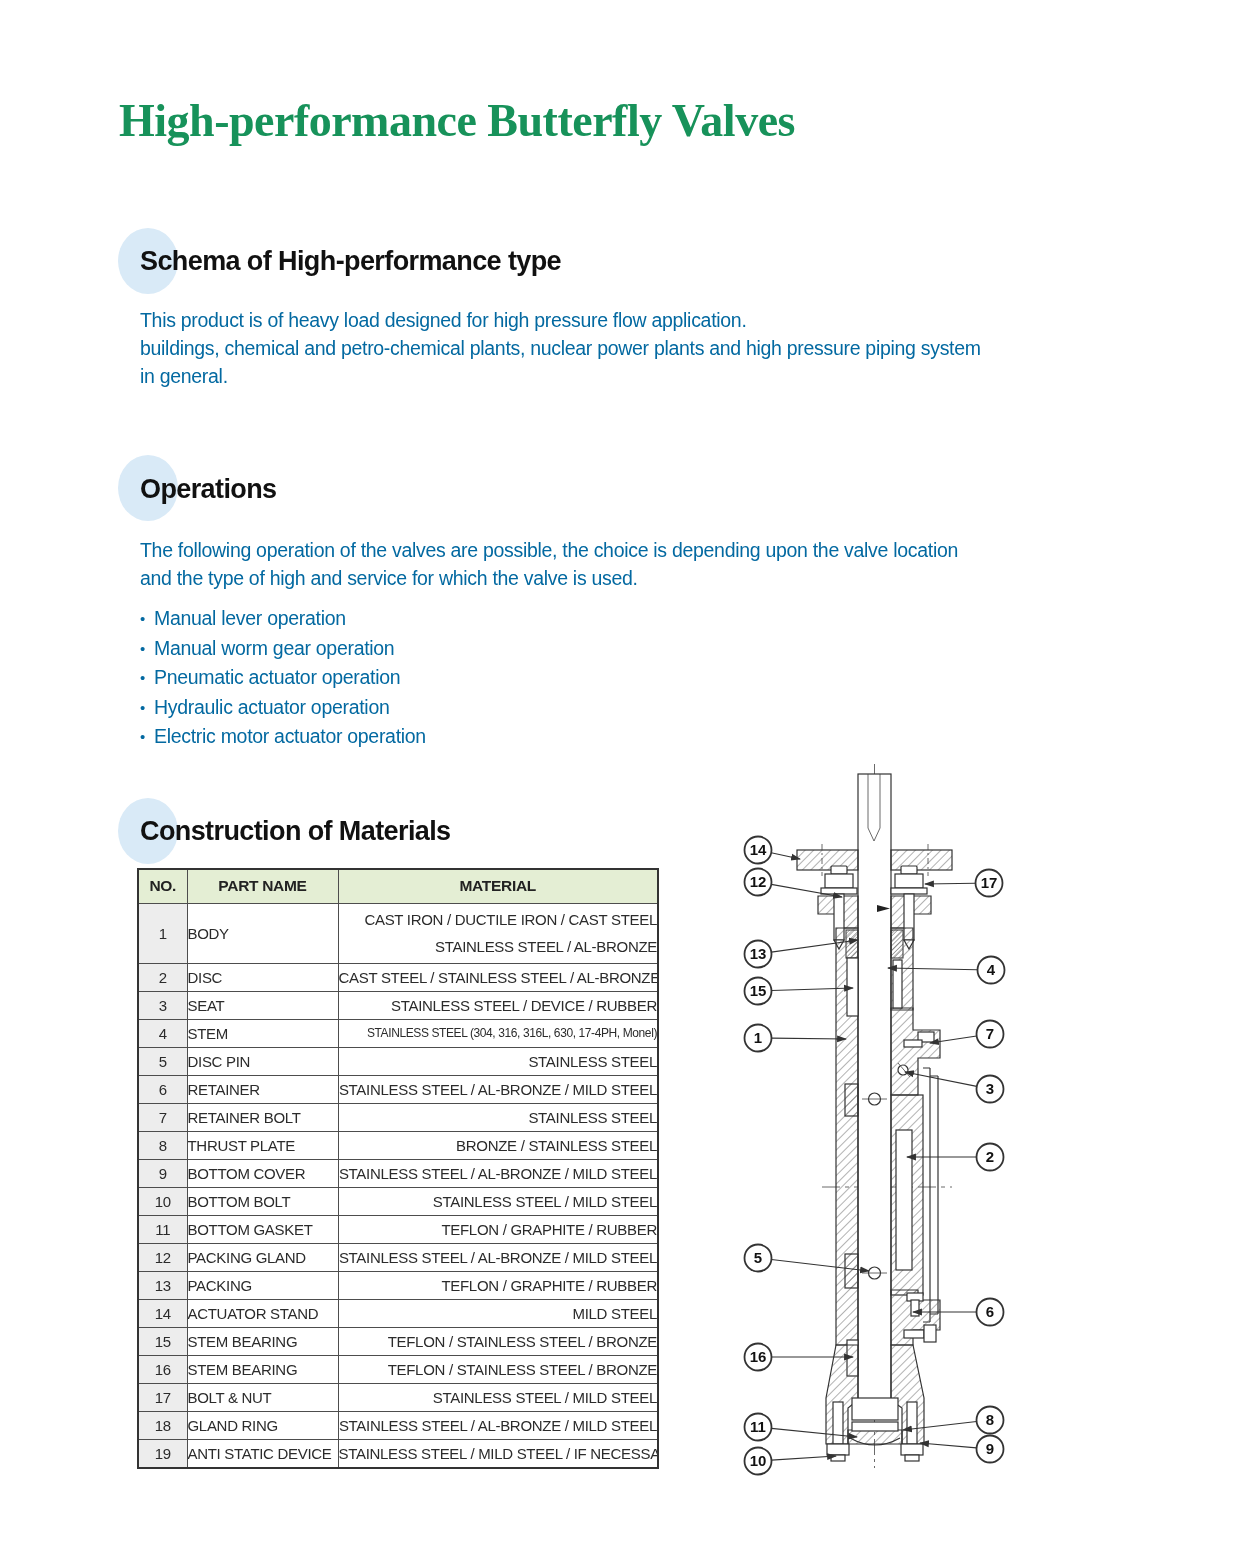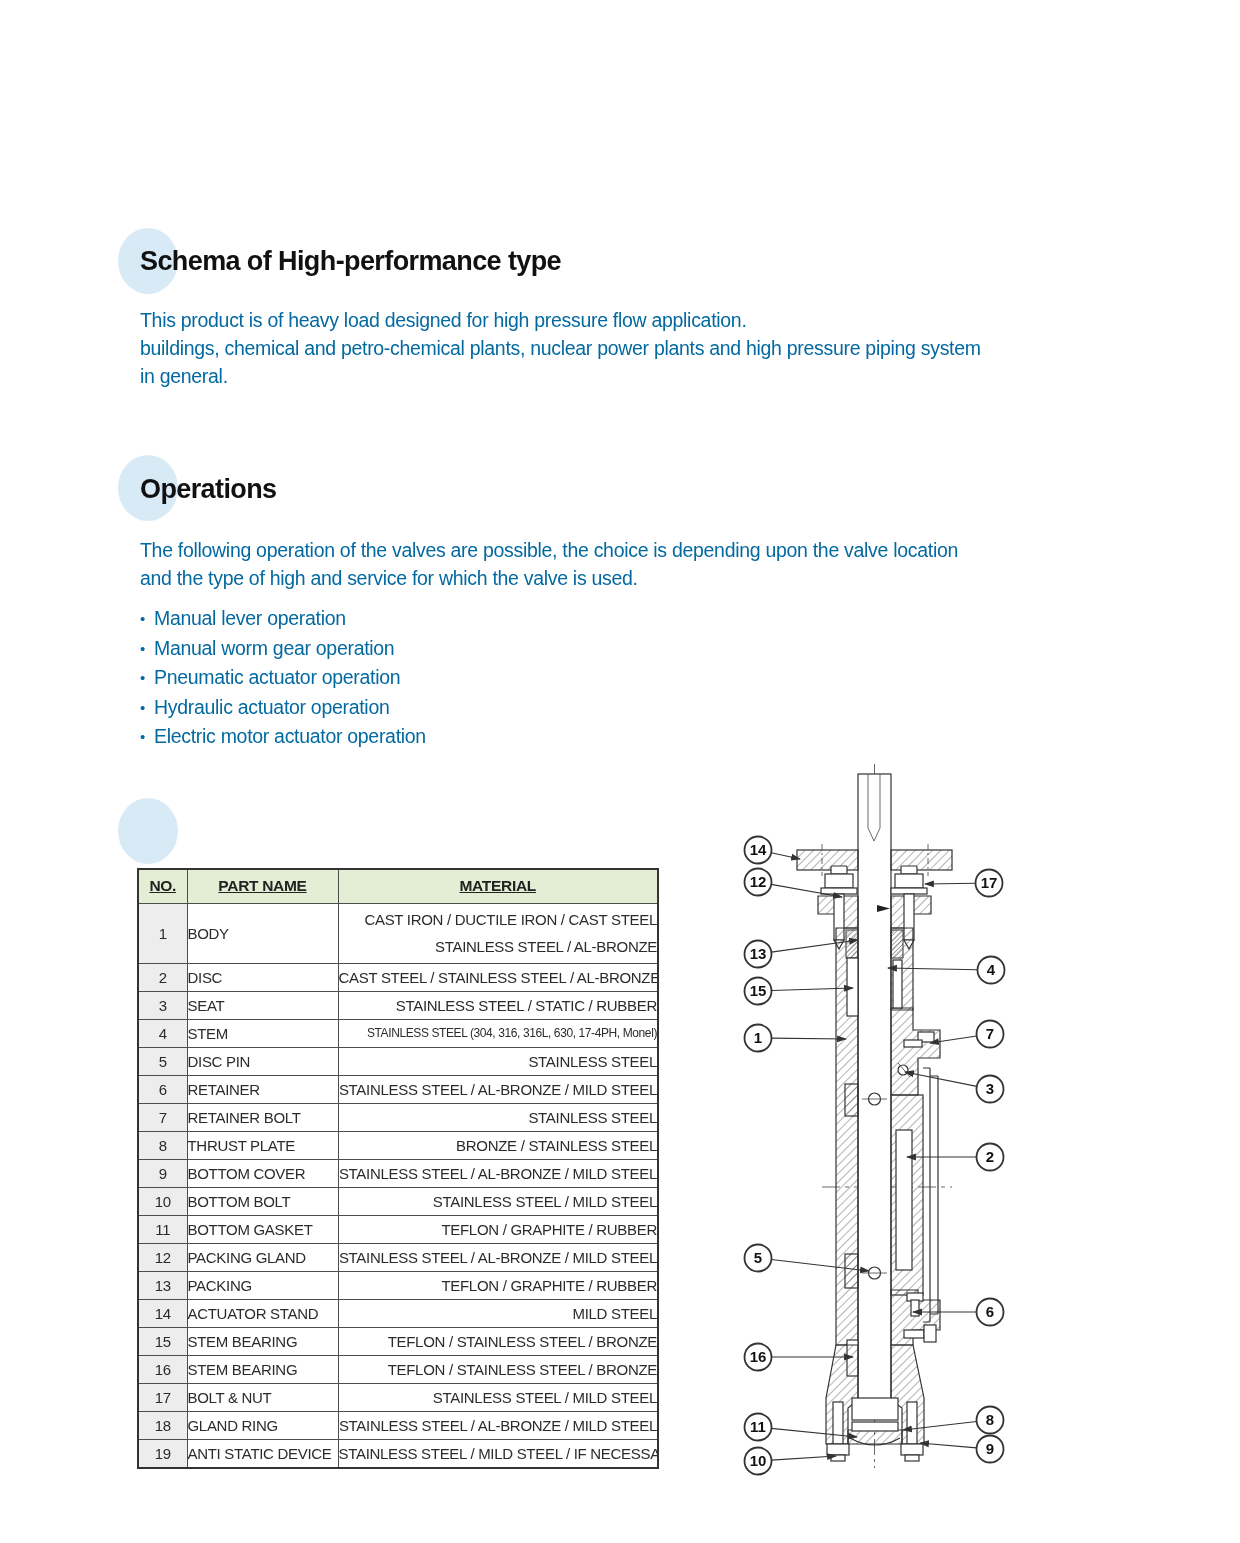--- a/index.html
+++ b/index.html
@@ -36,21 +36,21 @@
   }
   table.materials td,table.materials th{
     border:1px solid #4D4D4D;font-weight:400;
     font-size:15px;letter-spacing:-0.3px;color:#2b2b2b;
     padding:0;overflow:hidden;white-space:nowrap;
   }
   table.materials col.c-no{width:49px;}
   table.materials col.c-part{width:151px;}
   table.materials col.c-mat{width:320px;}
   tr.hdr{height:34px;}
-  tr.hdr th{background:#E4EED4;font-weight:700;font-size:15.5px;color:#222;text-align:center;text-decoration:underline;}
+  tr.hdr th{background:#E4EED4;font-weight:700;font-size:15.5px;color:#222;text-align:center;}
   tr.r28{height:28px;}
   tr.r60{height:60px;}
   td.no-cell{background:#EDEDED;text-align:center;}
   td.part-cell,td.mat-cell{padding-left:11px;text-align:left;}
   td.mat-cell .mline{line-height:27px;text-align:right;}
   td.mat-cell.small{font-size:12px;letter-spacing:-0.4px;}
 
   .diagram{position:absolute;left:718px;top:758px;width:344px;height:764px;z-index:1;}
   .diagram svg{display:block;width:100%;height:100%;}
   .co-circle{fill:#ffffff;stroke:#333;stroke-width:1.8;}
@@ -61,20 +61,21 @@
   .lnthin{stroke:#444;stroke-width:0.8;fill:none;}
   .hatched{fill:url(#hatch);stroke:#333;stroke-width:1.2;}
   .dhatched{fill:url(#hatchDense);stroke:#333;stroke-width:1;}
   .whitepart{fill:#ffffff;stroke:#333;stroke-width:1.2;}
 </style>
 </head>
 <body>
 
 <div class="page">
 
+  <h1 class="doc-title">High-performance Butterfly Valves</h1>
 
   <div class="accent-circle" style="left:118px;top:228px;"></div>
   <h2 class="sec-head" style="left:140px;top:246px;">Schema of High-performance type</h2>
   <div class="para" style="left:140px;top:306px;" id="schema-para">
       <div class="line">This product is of heavy load designed for high pressure flow application.</div>
       <div class="line">buildings, chemical and petro-chemical plants, nuclear power plants and high pressure piping system</div>
       <div class="line">in general.</div>
     </div>
 
   <div class="accent-circle" style="left:118px;top:455px;"></div>
@@ -85,20 +86,21 @@
     </div>
   <div class="para bullets" style="left:140px;top:608px;" id="ops-bullets">
       <div class="line"><span class="b">•</span>Manual lever operation</div>
       <div class="line"><span class="b">•</span>Manual worm gear operation</div>
       <div class="line"><span class="b">•</span>Pneumatic actuator operation</div>
       <div class="line"><span class="b">•</span>Hydraulic actuator operation</div>
       <div class="line"><span class="b">•</span>Electric motor actuator operation</div>
     </div>
 
   <div class="accent-circle" style="left:118px;top:798px;"></div>
+  <h2 class="sec-head" style="left:140px;top:816px;">Construction of Materials</h2>
 
   <table class="materials" id="materials-table">
     <colgroup>
         <col class="c-no">
         <col class="c-part">
         <col class="c-mat">
       </colgroup>
     <tbody id="materials-tbody">
         <tr class="hdr">
           <th>NO.</th>
@@ -117,21 +119,21 @@
           <td class="no-cell">2</td>
           <td class="part-cell">DISC</td>
           <td class="mat-cell">
             <div class="mline">CAST STEEL / STAINLESS STEEL / AL-BRONZE</div>
           </td>
         </tr>
         <tr class="r28">
           <td class="no-cell">3</td>
           <td class="part-cell">SEAT</td>
           <td class="mat-cell">
-            <div class="mline">STAINLESS STEEL / STATIC / RUBBER</div>
+            <div class="mline">STAINLESS STEEL / DEVICE / RUBBER</div>
           </td>
         </tr>
         <tr class="r28">
           <td class="no-cell">4</td>
           <td class="part-cell">STEM</td>
           <td class="mat-cell small">
             <div class="mline">STAINLESS STEEL (304, 316, 316L, 630, 17-4PH, Monel)</div>
           </td>
         </tr>
         <tr class="r28">

